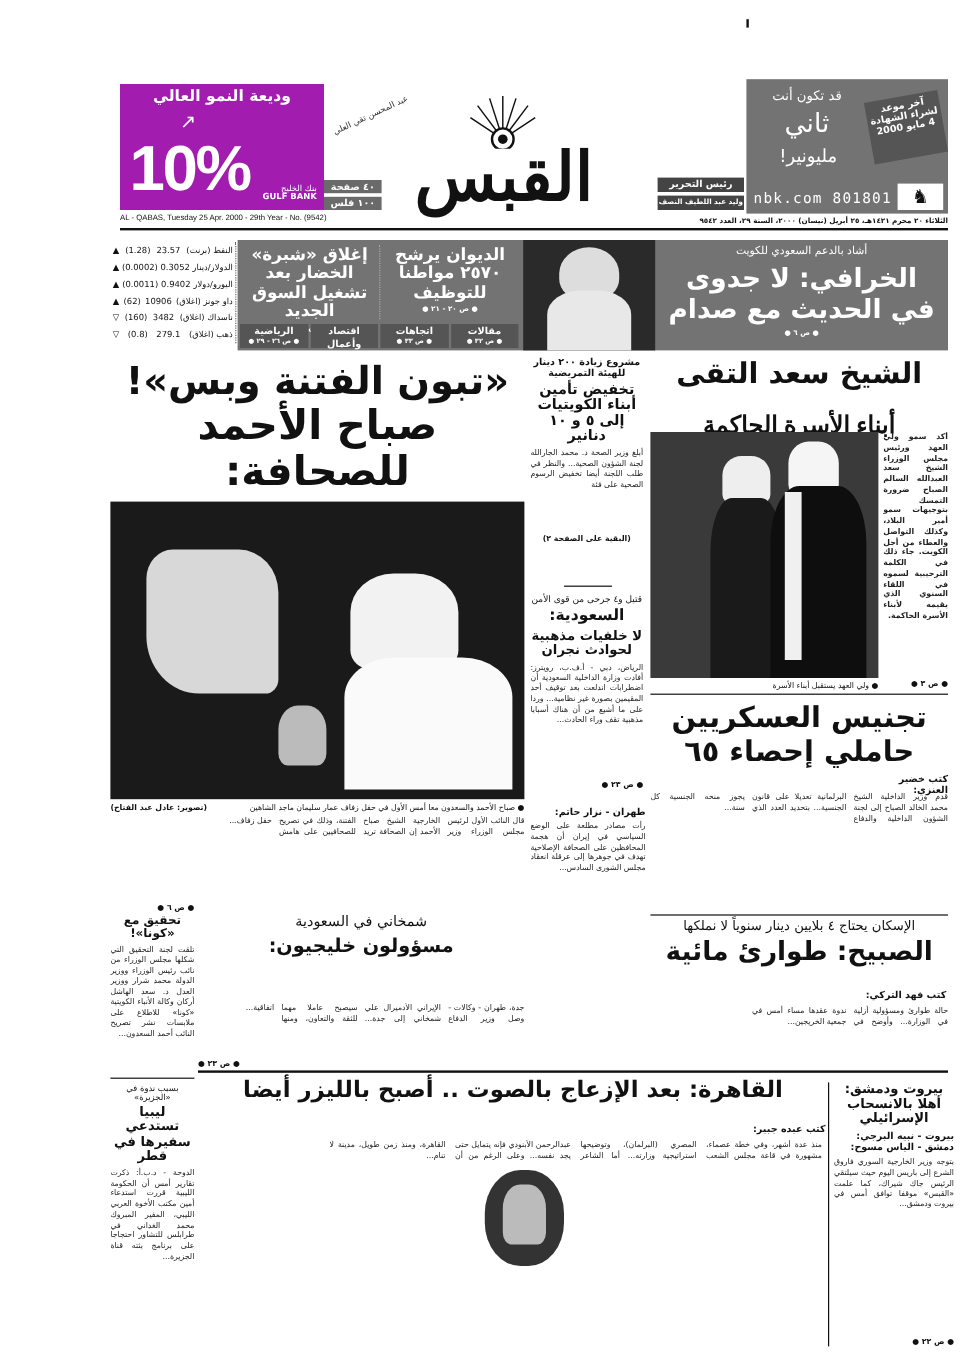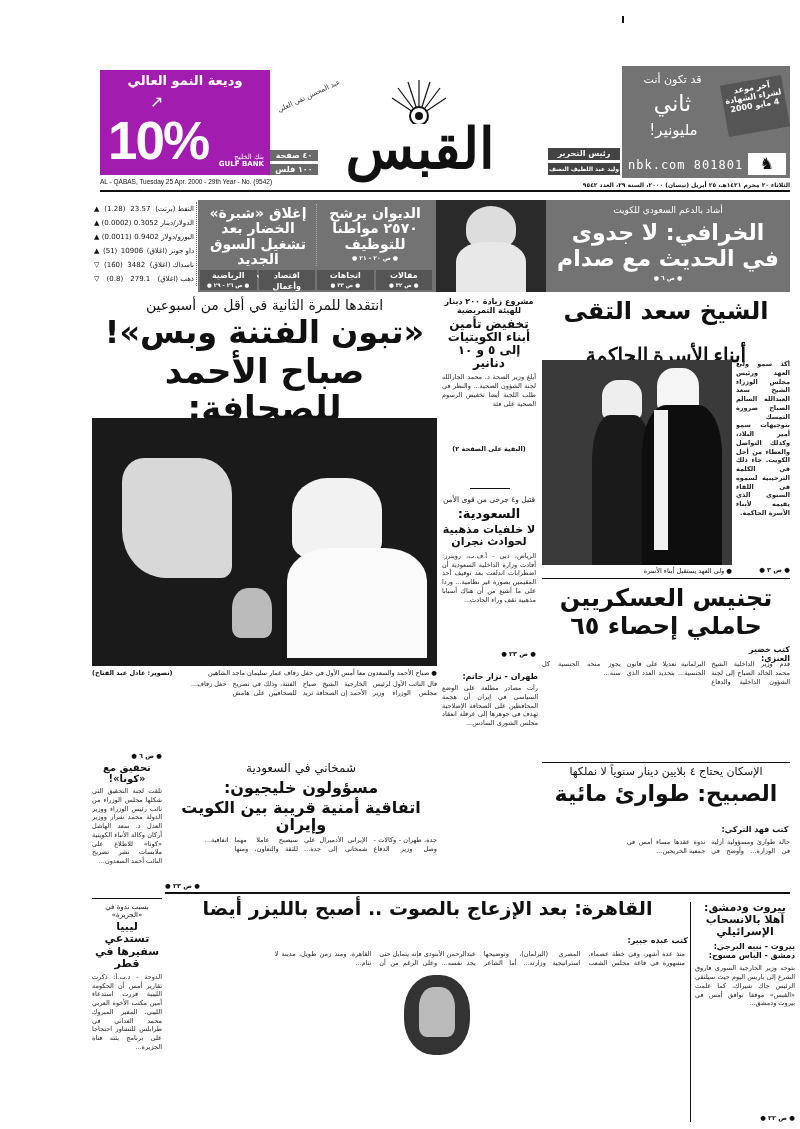--- a/index.html
+++ b/index.html
@@ -85,21 +85,21 @@
     </div>
   <div class="ticker-row">
       <span>اليورو/دولار</span>
       <span>0.9402</span>
       <span>(0.0011)</span>
       <span class="tri-up">▲</span>
     </div>
   <div class="ticker-row">
       <span>داو جونز (اغلاق)</span>
       <span>10906</span>
-      <span>(51)</span>
+      <span>(62)</span>
       <span class="tri-up">▲</span>
     </div>
   <div class="ticker-row">
       <span>ناسداك (اغلاق)</span>
       <span>3482</span>
       <span>(160)</span>
       <span>▽</span>
     </div>
   <div class="ticker-row">
       <span>ذهب (اغلاق)</span>
@@ -144,21 +144,20 @@
     <div style="position:absolute;left:20px;top:42px;width:70px;height:50px;background:#e8e8e8;border-radius:40% 40% 0 0;"></div>
   </div>
   <div class="abs hl" style="left:352px;top:6px;width:236px;">
     <div class="rtl" style="font-size:9px;font-weight:normal;text-align:center;">أشاد بالدعم السعودي للكويت</div>
     <div style="font-size:22px;margin-top:4px;line-height:1.2;">الخرافي: لا جدوى في الحديث مع صدام</div>
     <div class="pg-ref" style="font-size:6px;text-align:center;margin-top:2px;">● ص ٦ ●</div>
   </div>
 </div>
 
 <div class="abs" style="left:92px;top:298px;width:345px;">
-  <div class="hl" style="font-size:14px;font-weight:normal;">انتقدها للمرة الثانية في أقل من أسبوعين</div>
   <div class="hl" style="font-size:32px;margin-top:2px;">«تبون الفتنة وبس»!</div>
   <div class="hl" style="font-size:34px;margin-top:2px;">صباح الأحمد للصحافة:</div>
 </div>
 <div class="abs photo" style="left:92px;top:418px;width:345px;height:248px;background:#1a1a1a;">
   <div class="fig" style="left:30px;top:40px;width:110px;height:120px;background:#d8d8d8;border-radius:20% 30% 10% 40%;"></div>
   <div class="fig" style="left:200px;top:60px;width:90px;height:80px;background:#f2f2f2;"></div>
   <div class="fig" style="left:195px;top:130px;width:140px;height:110px;background:#fafafa;border-radius:30% 30% 0 0;"></div>
   <div class="fig" style="left:140px;top:170px;width:40px;height:50px;background:#bbb;"></div>
 </div>
 <div class="abs caption" style="left:180px;top:669px;width:257px;text-align:right;">● صباح الأحمد والسعدون معا أمس الأول في حفل زفاف عمار سليمان ماجد الشاهين</div>
@@ -214,21 +213,20 @@
 <div class="abs" style="left:542px;top:766px;width:248px;">
   <div class="hl" style="font-size:11px;font-weight:normal;">الإسكان يحتاج ٤ بلايين دينار سنوياً لا نملكها</div>
   <div class="hl" style="font-size:22px;margin-top:4px;">الصبيح: طوارئ مائية</div>
 </div>
 <div class="abs byline" style="left:720px;top:825px;width:70px;text-align:center;">كتب فهد التركي:</div>
 <div class="abs body-text" style="left:542px;top:838px;width:248px;height:52px;column-count:3;column-gap:6px;">حالة طوارئ ومسؤولية أزلية في الوزارة... وأوضح في ندوة عقدها مساء أمس في جمعية الخريجين...</div>
 
 <div class="abs" style="left:165px;top:762px;width:272px;">
   <div class="hl" style="font-size:12px;font-weight:normal;letter-spacing:3px;">شمخاني في السعودية</div>
   <div class="hl" style="font-size:16px;margin-top:4px;">مسؤولون خليجيون:</div>
-  <div class="hl" style="font-size:16px;margin-top:2px;">اتفاقية أمنية قريبة بين الكويت وإيران</div>
 </div>
 <div class="abs body-text" style="left:165px;top:836px;width:272px;height:50px;column-count:4;column-gap:6px;">جدة، طهران - وكالات - وصل وزير الدفاع الإيراني الأدميرال علي شمخاني إلى جدة... سيصبح عاملا مهما للثقة والتعاون، ومنها اتفاقية...</div>
 <div class="abs pg-ref" style="left:165px;top:882px;width:60px;text-align:left;">● ص ٢٣ ●</div>
 
 <div class="abs pg-ref" style="left:92px;top:752px;width:70px;text-align:right;">● ص ٦ ●</div>
 <div class="abs" style="left:92px;top:762px;width:70px;">
   <div class="hl" style="font-size:10px;">تحقيق مع «كونا»!</div>
   <div class="body-text" style="height:126px;margin-top:3px;">تلقت لجنة التحقيق التي شكلها مجلس الوزراء من نائب رئيس الوزراء ووزير الدولة محمد شرار ووزير العدل د. سعد الهاشل أركان وكالة الأنباء الكويتية «كونا» للاطلاع على ملابسات نشر تصريح النائب أحمد السعدون...</div>
 </div>
 <div class="abs rule" style="left:92px;top:898px;width:70px;height:1px;"></div>

